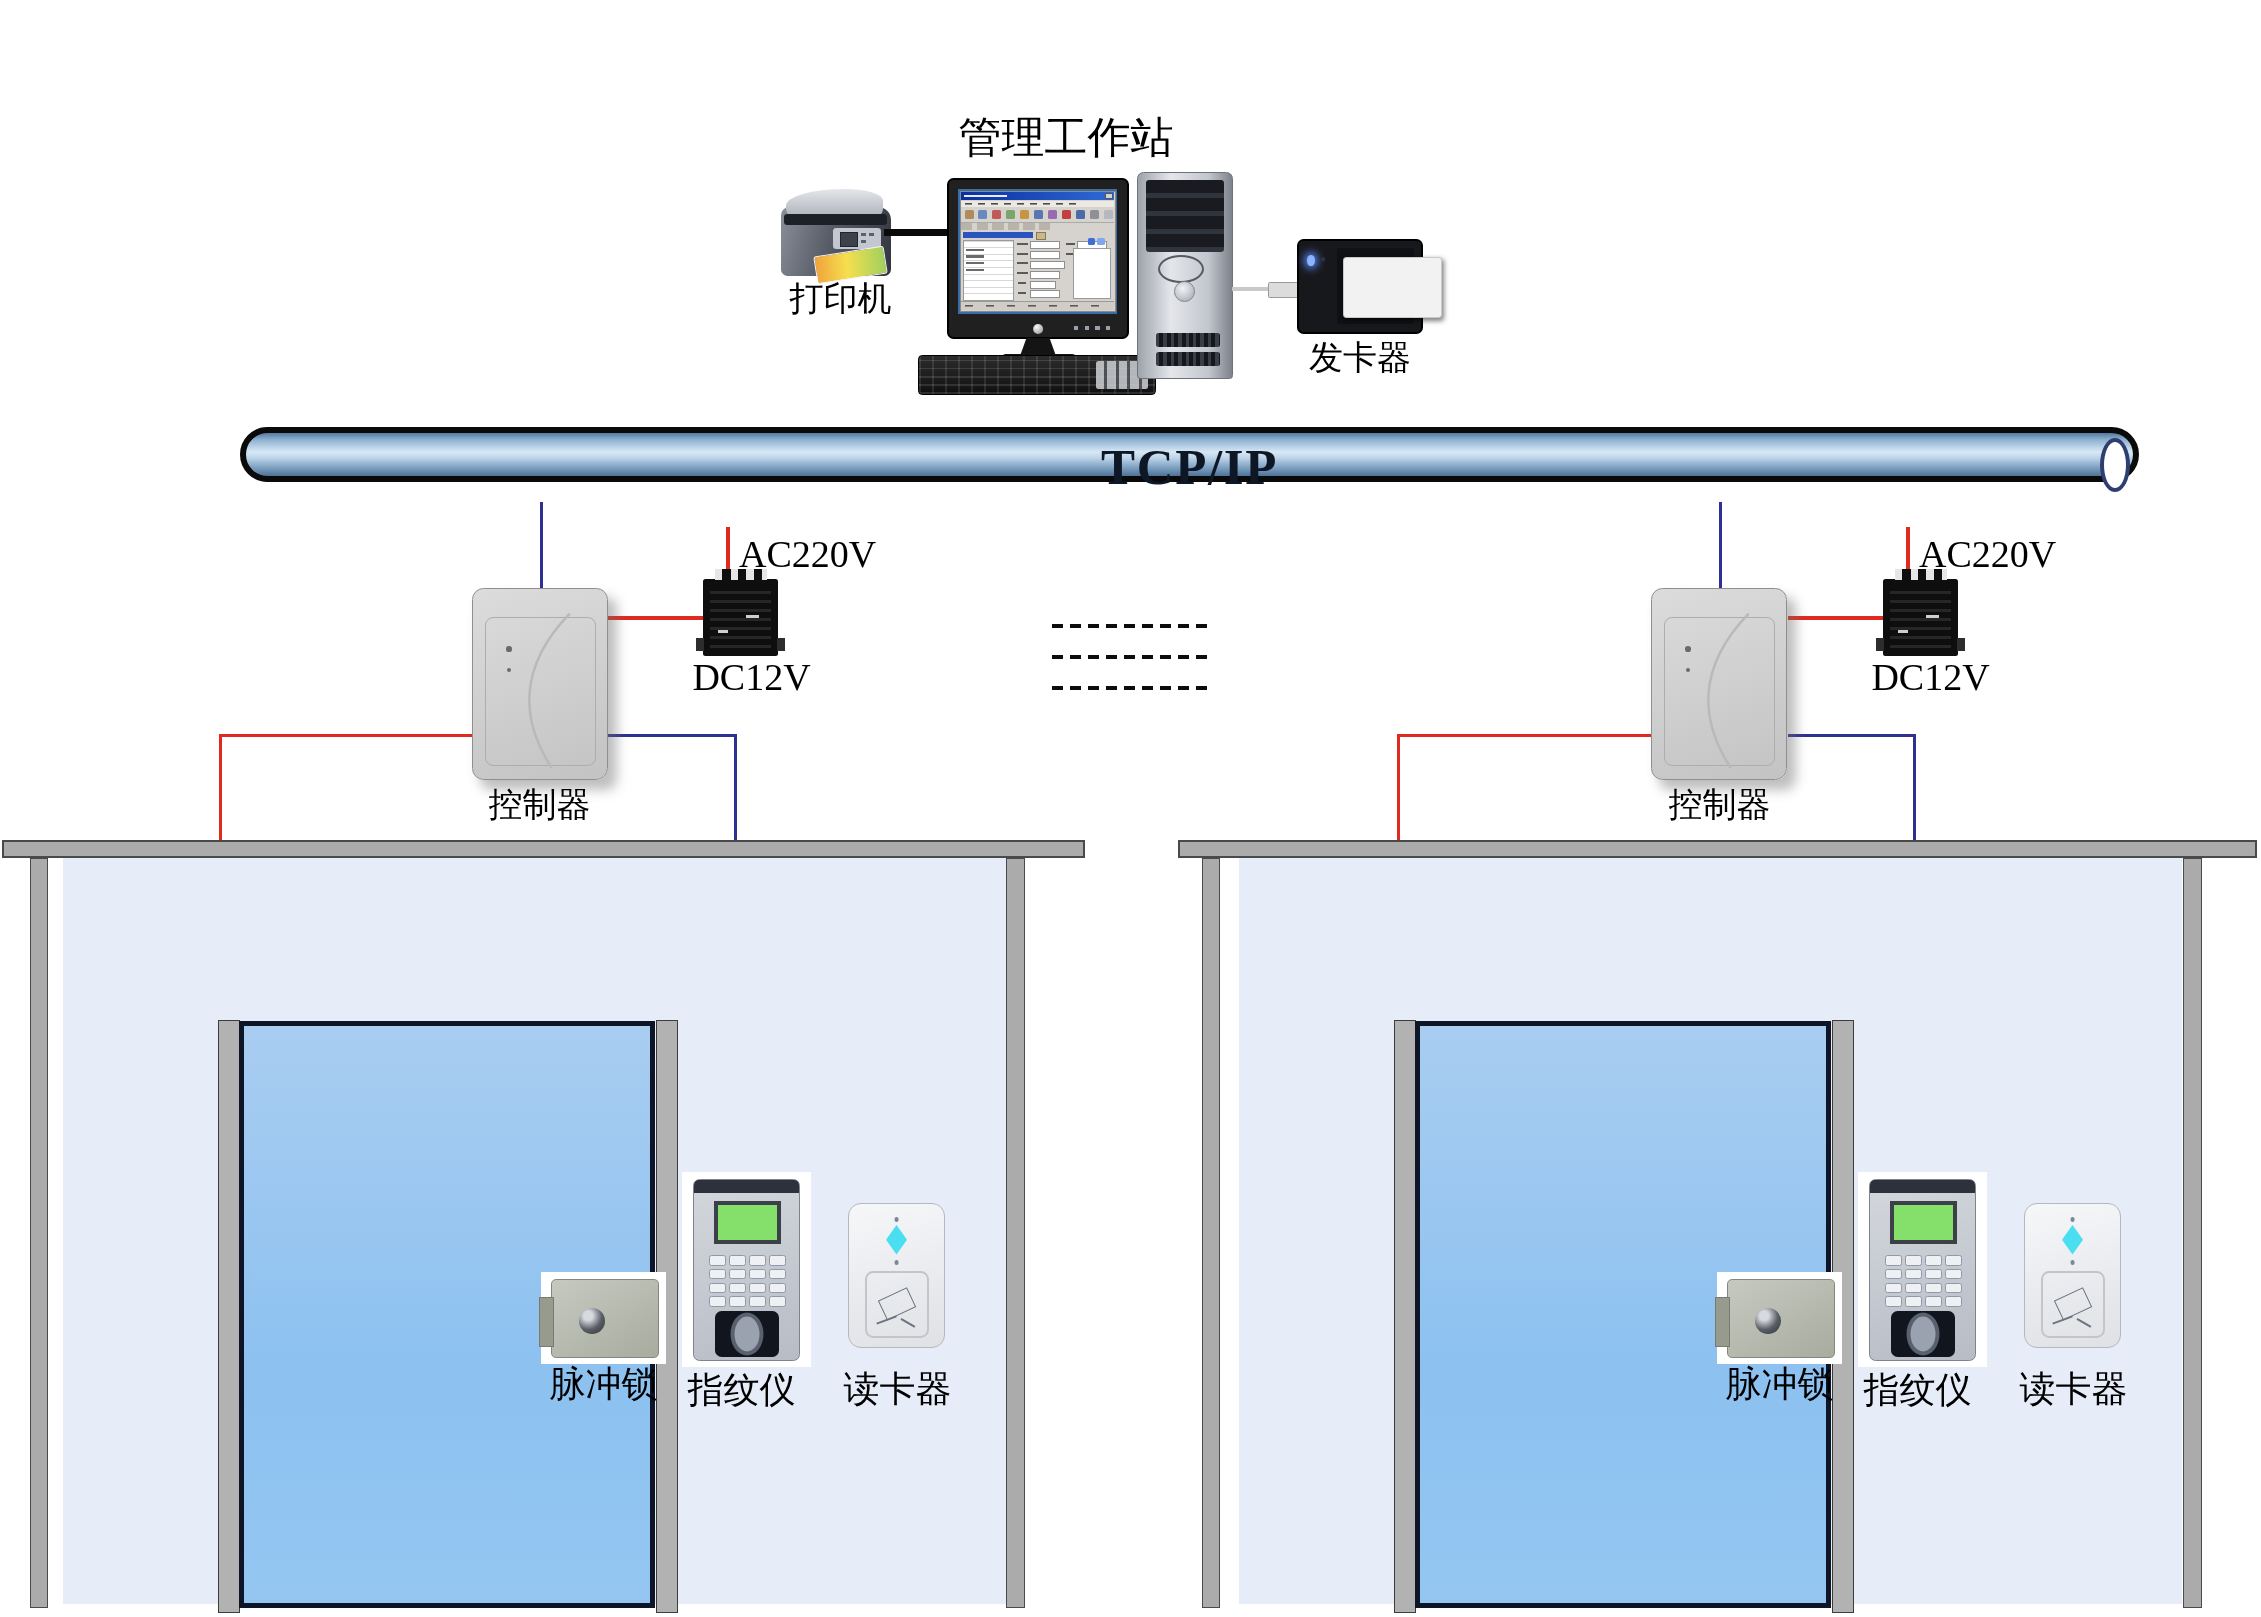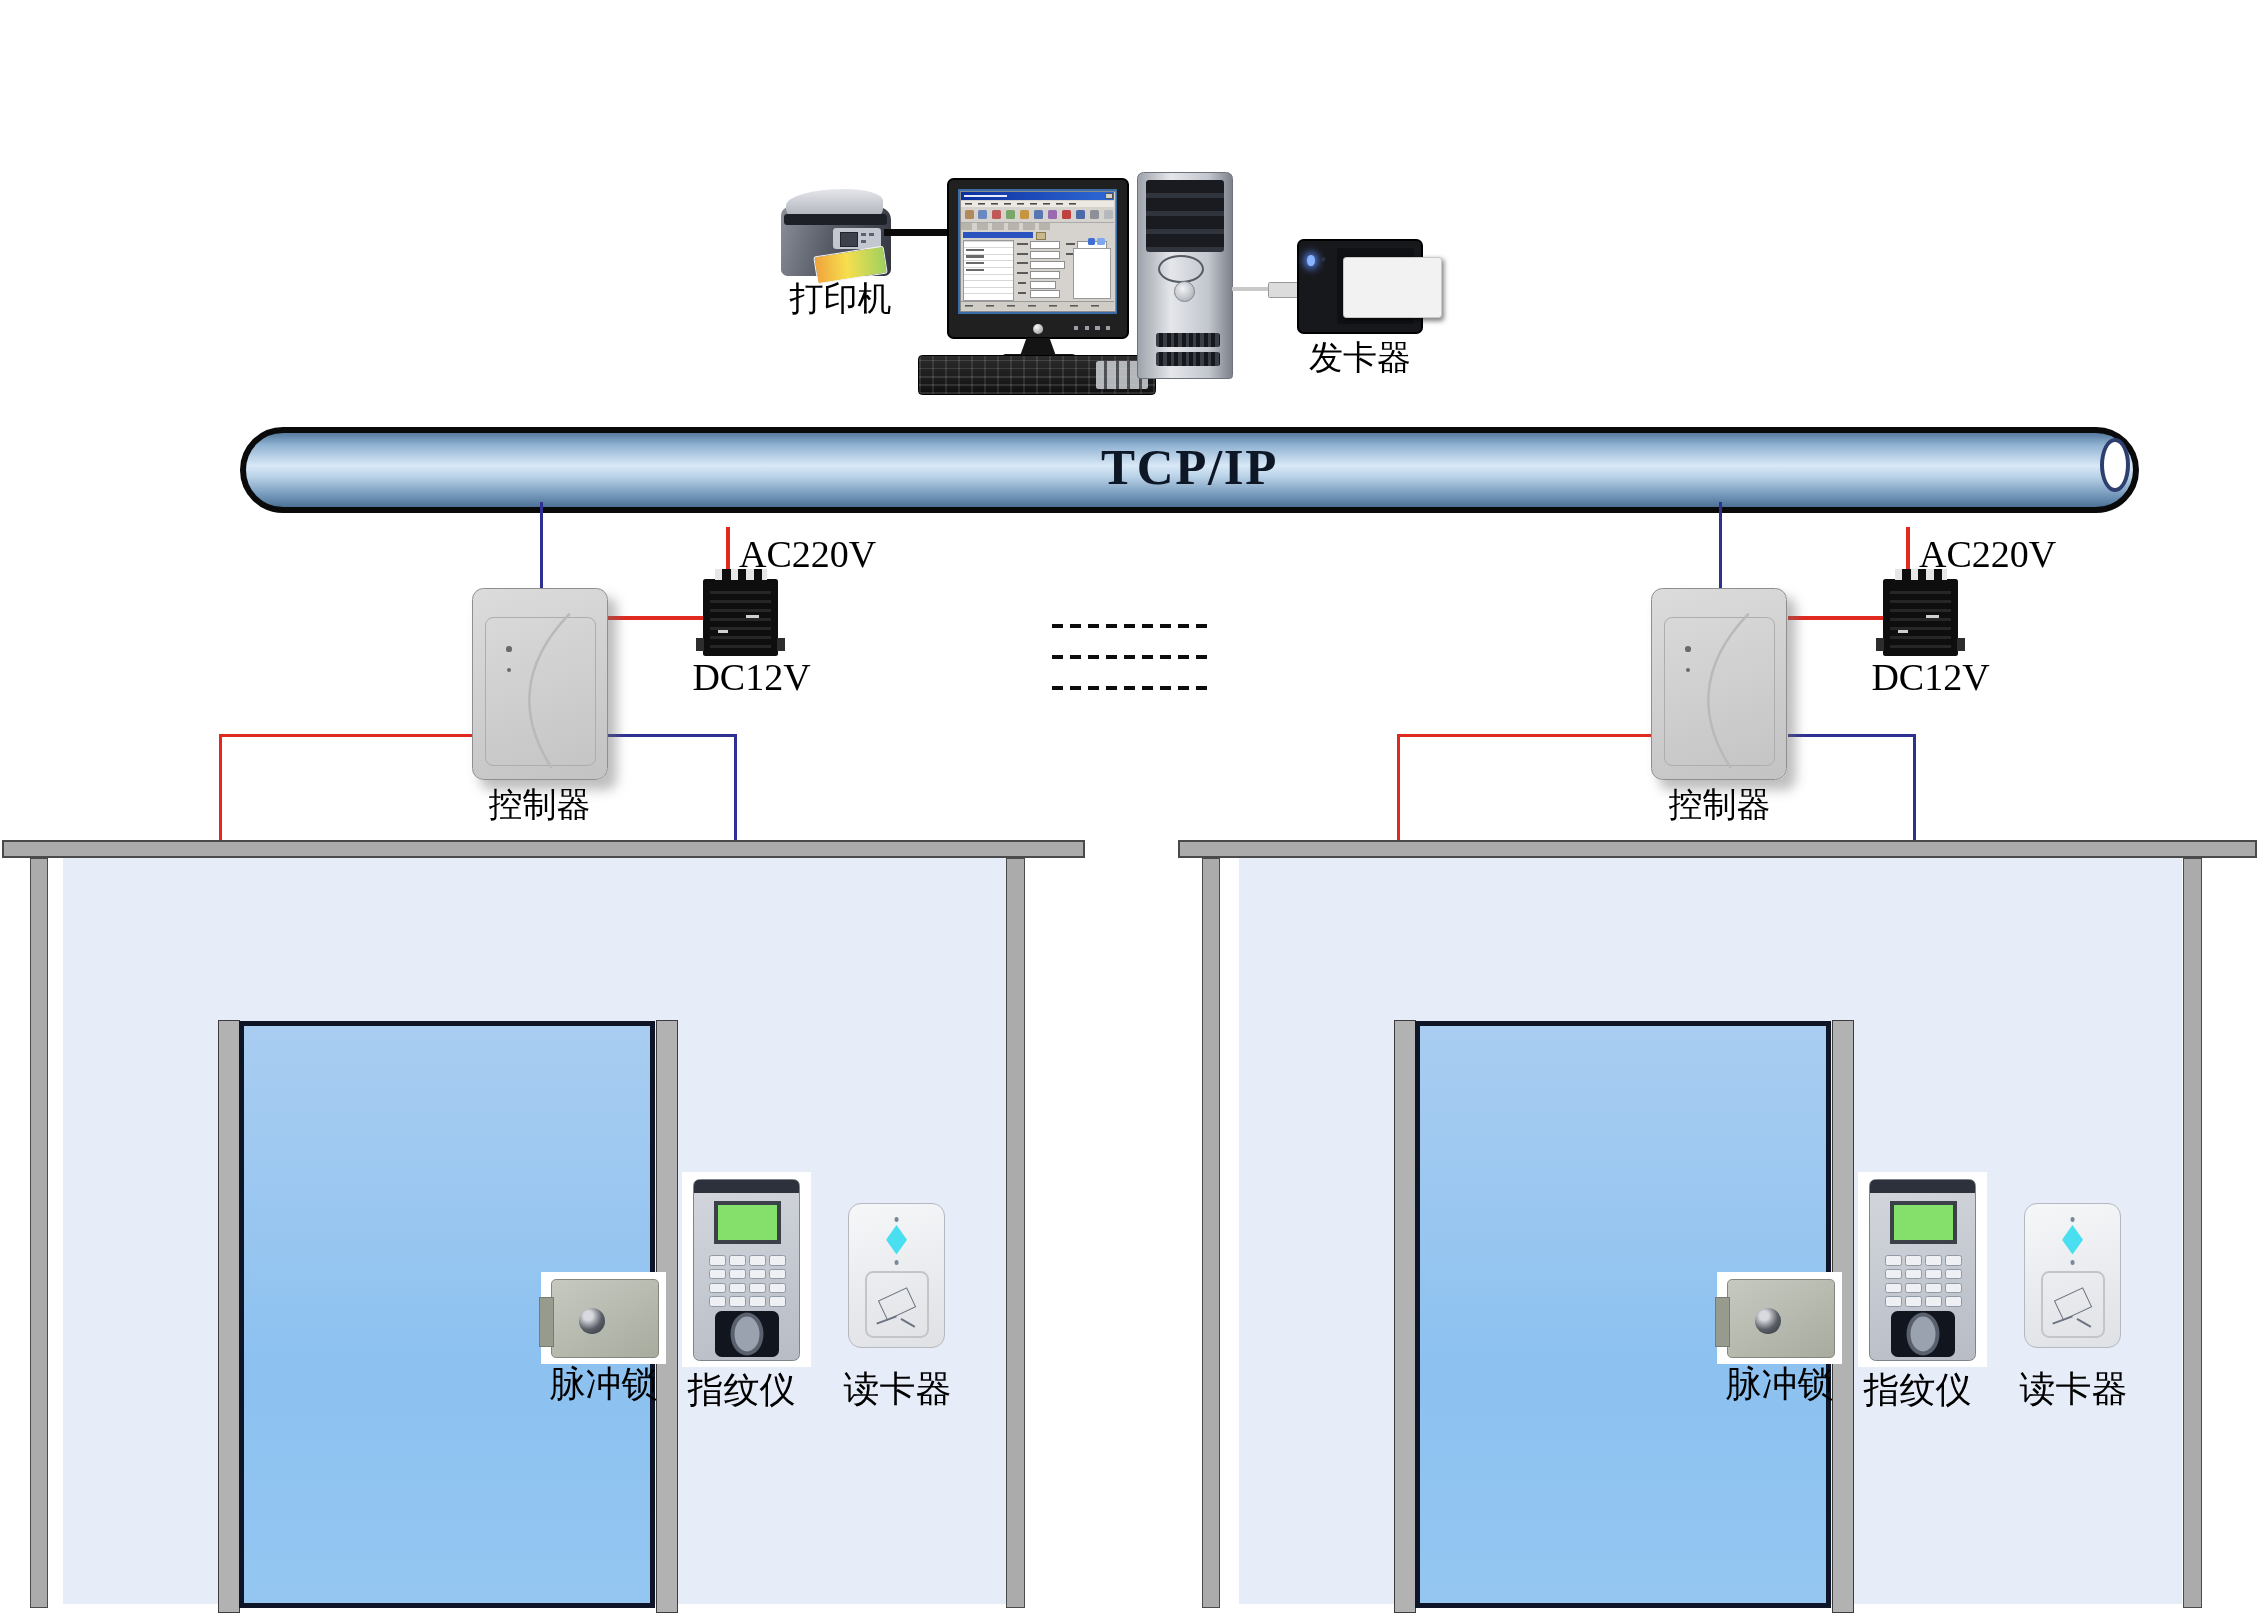--- a/index.html
+++ b/index.html
@@ -1,21 +1,21 @@
 <!DOCTYPE html>
 <html style="font-size:13px"><head>
 <meta charset="utf-8">
 <style>
   html,body{margin:0;padding:0;background:#ffffff;}
   .canvas{position:relative;width:2261px;height:1617px;background:#ffffff;overflow:hidden;
           font-family:"Liberation Serif","DejaVu Serif",serif;}
   .lbl{position:absolute;font-family:"Liberation Serif","DejaVu Serif",serif;color:#000;
        text-align:center;white-space:nowrap;line-height:1.15;}
   
-  .bus{position:absolute;left:240px;top:427px;width:1899px;height:86px;border:6.6px solid #0a0a0a;
+  .bus{position:absolute;left:240px;top:427px;width:1899px;height:55px;border:6.6px solid #0a0a0a;
        border-radius:43px;box-sizing:border-box;
        background:linear-gradient(180deg,#557a9e 0%,#8fb2d2 16%,#d8e8f6 44%,#bcd4e9 58%,#7498ba 84%,#4d7296 100%);}
   .bus-text{position:absolute;left:0;right:0;top:4.9px;text-align:center;font-size:51px;font-weight:600;
             color:#0e1726;letter-spacing:1.6px;}
   .bus-cap{position:absolute;left:2100px;top:438px;width:29.5px;height:54px;border-radius:50%;
            background:#ffffff;border:4.9px solid #2e3e6e;box-sizing:border-box;}
   
   .wire{position:absolute;}
   .w-navy{background:#2e3192;}
   .w-red{background:#e02a20;}
@@ -153,20 +153,21 @@
   .win .status{position:absolute;left:0.8px;right:0.8px;bottom:0.8px;height:8.2px;background:#d0cdc6;border-top:0.8px solid #9a9a9a;
                background-image:repeating-linear-gradient(90deg,#5a5a5a 0 8.2px,transparent 8.2px 21px);
                background-size:139px 1.6px;background-position:3.3px 3.3px;background-repeat:no-repeat;}
 </style>
 </head>
 <body>
 
 <div class="canvas">
 
 
+  <div class="lbl" style="left:861px;width:410px;top:113px;font-size:43px;">管理工作站</div>
 
   <div class="printer">
     <div class="base"></div>
     <div class="lid"></div>
     <div class="band"></div>
     <div class="panel">
       <div class="lcd"></div>
       <div class="btn" style="left:28px;top:4.9px;"></div>
       <div class="btn" style="left:36px;top:4.9px;"></div>
       <div class="btn" style="left:28px;top:11.5px;"></div>

